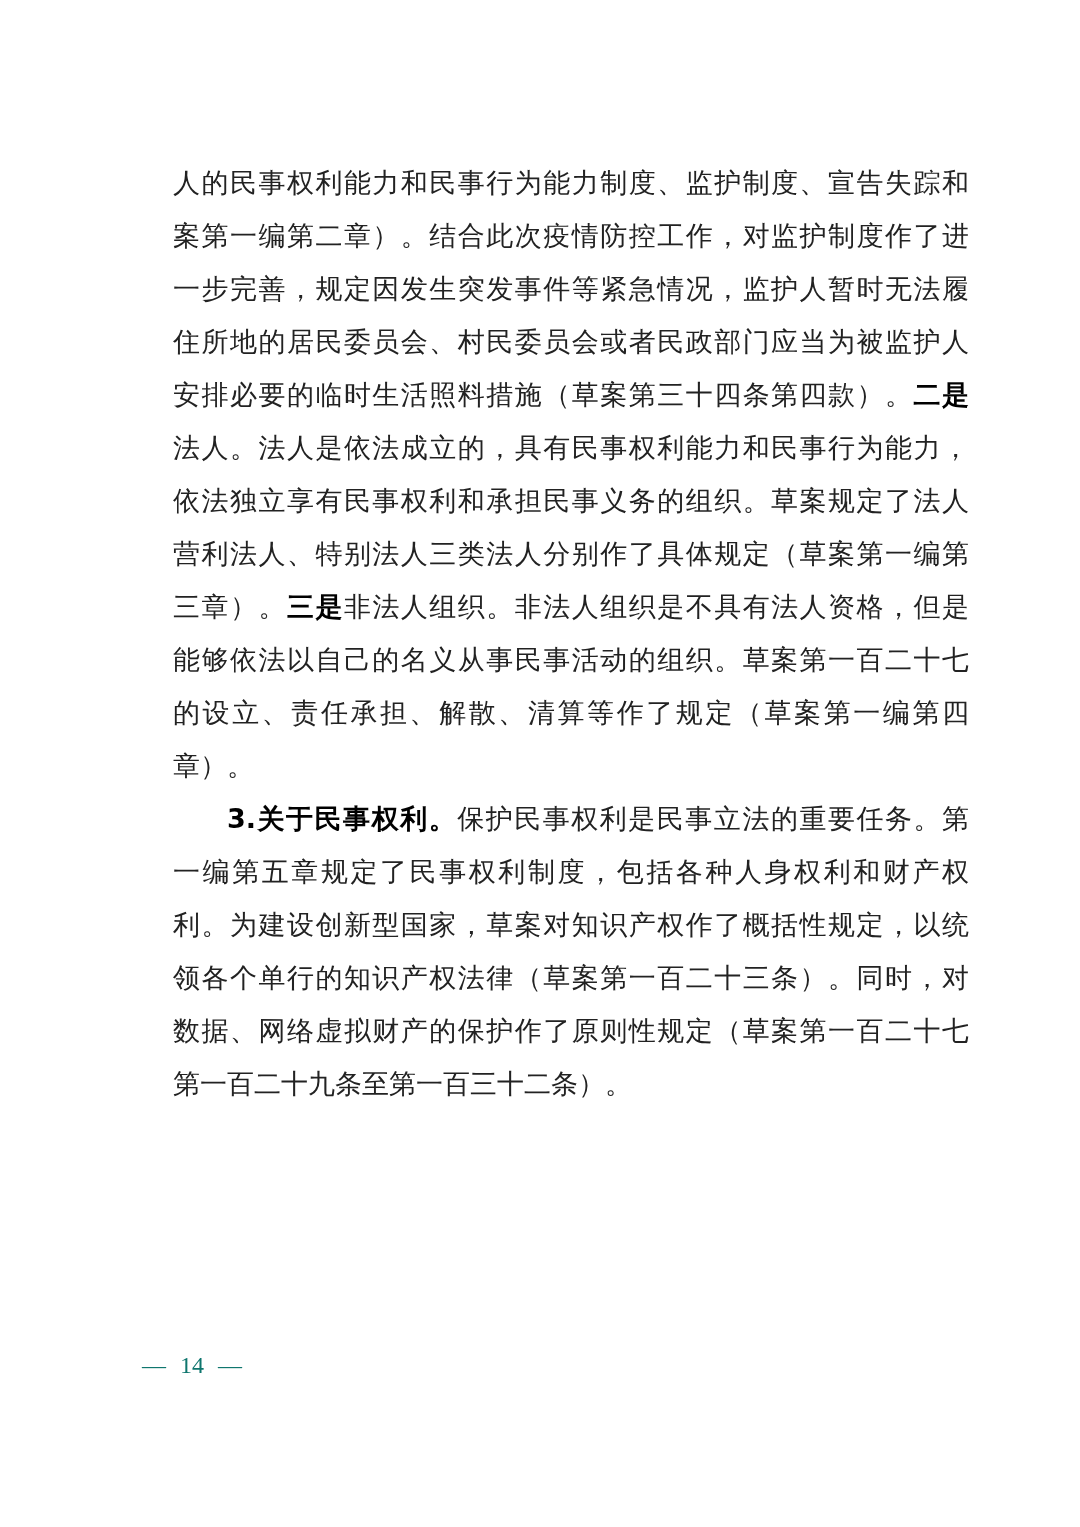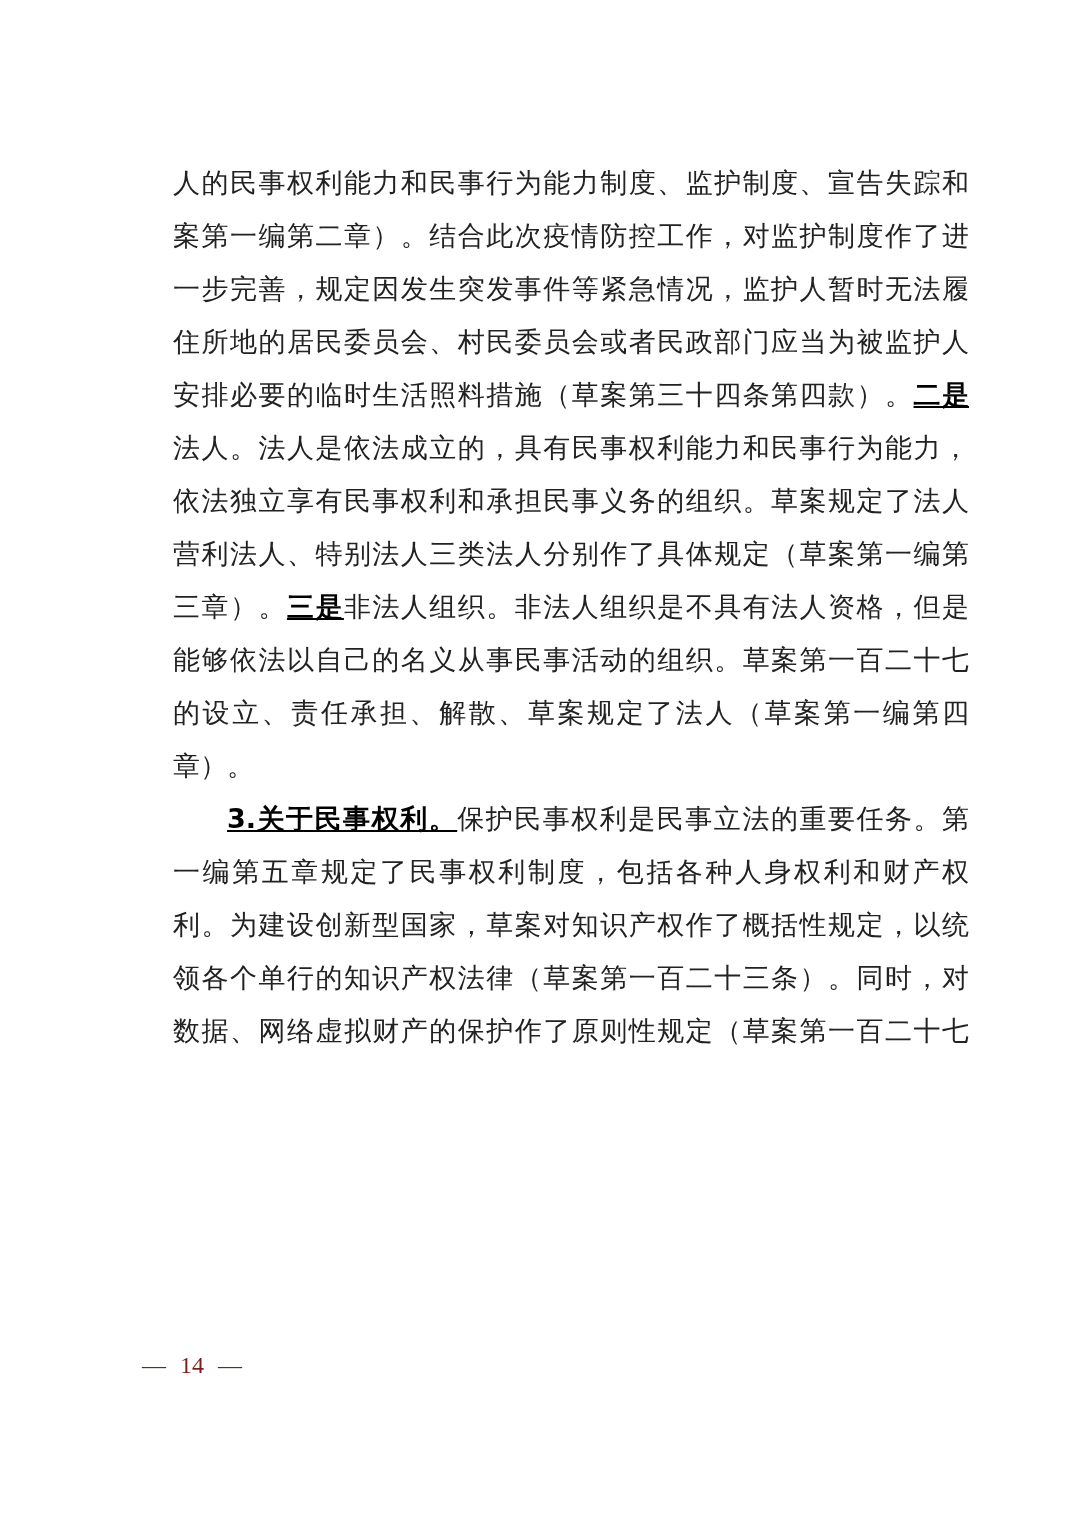--- a/index.html
+++ b/index.html
@@ -41,49 +41,49 @@
     .line.last {
       text-align-last: left;
     }
     .line.indent {
       padding-left: 54px;
     }
     .bold {
       font-family: "DejaVu Sans", "Liberation Sans", sans-serif;
       font-weight: bold;
       color: #000000;
-      text-decoration: underline;
     }
     .page-number {
       position: absolute;
       left: 142px;
       top: 1352px;
       font-size: 24px;
       font-family: "Liberation Serif", "DejaVu Serif", serif;
-      color: #7f1d1d;
+      color: #0f766e;
       word-spacing: 8px;
     }
   </style>
 </head>
 <body>
 
 <div class="page">
   <div class="text-block" id="text-block">
       <div class="line"><span>人的民事权利能力和民事行为能力制度、监护制度、宣告失踪和</span></div>
       <div class="line"><span>案第一编第二章）。结合此次疫情防控工作，对监护制度作了进</span></div>
       <div class="line"><span>一步完善，规定因发生突发事件等紧急情况，监护人暂时无法履</span></div>
       <div class="line"><span>住所地的居民委员会、村民委员会或者民政部门应当为被监护人</span></div>
       <div class="line"><span>安排必要的临时生活照料措施（草案第三十四条第四款）。</span><span class="bold">二是</span></div>
       <div class="line"><span>法人。法人是依法成立的，具有民事权利能力和民事行为能力，</span></div>
       <div class="line"><span>依法独立享有民事权利和承担民事义务的组织。草案规定了法人</span></div>
       <div class="line"><span>营利法人、特别法人三类法人分别作了具体规定（草案第一编第</span></div>
       <div class="line"><span>三章）。</span><span class="bold">三是</span><span>非法人组织。非法人组织是不具有法人资格，但是</span></div>
       <div class="line"><span>能够依法以自己的名义从事民事活动的组织。草案第一百二十七</span></div>
-      <div class="line"><span>的设立、责任承担、解散、草案规定了法人（草案第一编第四</span></div>
+      <div class="line"><span>的设立、责任承担、解散、清算等作了规定（草案第一编第四</span></div>
       <div class="line last"><span>章）。</span></div>
       <div class="line indent"><span class="bold">3.关于民事权利。</span><span>保护民事权利是民事立法的重要任务。第</span></div>
       <div class="line"><span>一编第五章规定了民事权利制度，包括各种人身权利和财产权</span></div>
       <div class="line"><span>利。为建设创新型国家，草案对知识产权作了概括性规定，以统</span></div>
       <div class="line"><span>领各个单行的知识产权法律（草案第一百二十三条）。同时，对</span></div>
       <div class="line"><span>数据、网络虚拟财产的保护作了原则性规定（草案第一百二十七</span></div>
+      <div class="line last"><span>第一百二十九条至第一百三十二条）。</span></div>
     </div>
   <div class="page-number">— 14 —</div>
 </div>
 
 </body></html>

